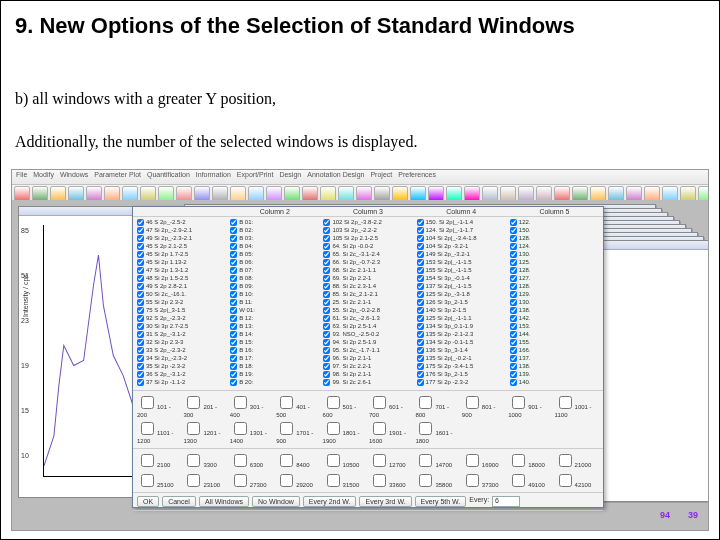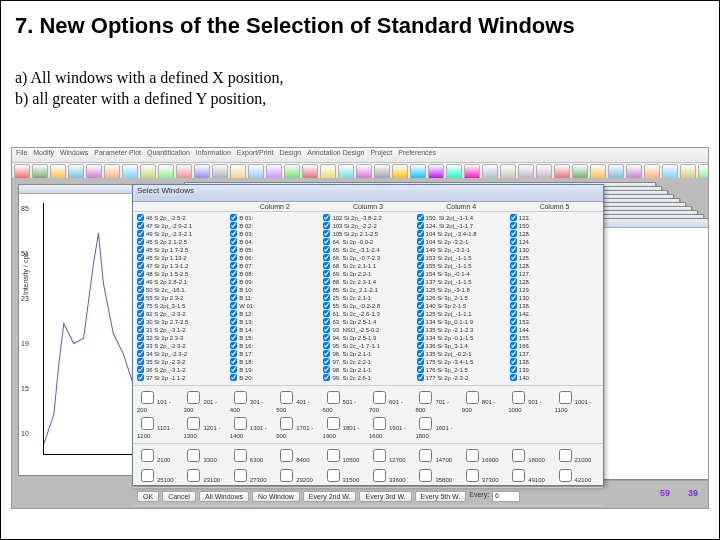--- a/index.html
+++ b/index.html
@@ -129,26 +129,27 @@
   .inp{
     border:1px solid #9aa; background:#fff; padding:0 2px;
     min-width:22px; display:inline-block;
   }
   .purple{color:#8a2be2; font-weight:bold;}
 </style>
 </head>
 <body>
 
 <div class="slide">
-  <div class="title">7. New Options of the Selection of Standard Windows</div>
+  <div class="title">9. New Options of the Selection of Standard Windows</div>
   <div class="body-text">
     <br>
-    <span>a) All windows with a defined X position,</span><br>
-    <span>b) all greater with a defined Y position,</span><br>
     <br>
+    <span>b) all windows with a greater Y position,</span><br>
+    <br>
+    <span>Additionally, the number of the selected windows is displayed.</span>
   </div>
 </div>
 
 <div class="screenshot">
   <div class="menubar" id="menubar"><span>File</span><span>Modify</span><span>Windows</span><span>Parameter Plot</span><span>Quantification</span><span>Information</span><span>Export/Print</span><span>Design</span><span>Annotation Design</span><span>Project</span><span>Preferences</span></div>
   <div class="toolbar" id="toolbar">
       <div class="ico" style="background: linear-gradient(rgb(255, 255, 255), rgb(238, 102, 102));"></div>
       <div class="ico" style="background: linear-gradient(rgb(255, 255, 255), rgb(102, 170, 102));"></div>
       <div class="ico" style="background: linear-gradient(rgb(255, 255, 255), rgb(255, 187, 68));"></div>
       <div class="ico" style="background: linear-gradient(rgb(255, 255, 255), rgb(102, 187, 221));"></div>
@@ -234,26 +235,25 @@
         </div>
         <div class="chartwin" style="left: 48px; top: 32px; width: 470px; height: 260px;">
           <div class="titlebar"></div>
         </div>
         <div class="chartwin" style="left: 54px; top: 36px; width: 470px; height: 260px;">
           <div class="titlebar"></div>
         </div>
       </div>
 
     <div style="position:absolute; right:10px; bottom:10px; font-size:9px; display:flex; gap:18px;">
-      <span class="purple">59</span>
+      <span class="purple">94</span>
       <span class="purple">39</span>
     </div>
 
     <div class="dlg">
-      <div class="dlg-title">Select Windows</div>
       <div class="colhdr" id="colhdr">
           <div></div>
           <div>Column 2</div>
           <div>Column 3</div>
           <div>Column 4</div>
           <div>Column 5</div>
         </div>
       <div class="grid" id="grid">
           <label>
             <input type="checkbox" checked="" style="">

